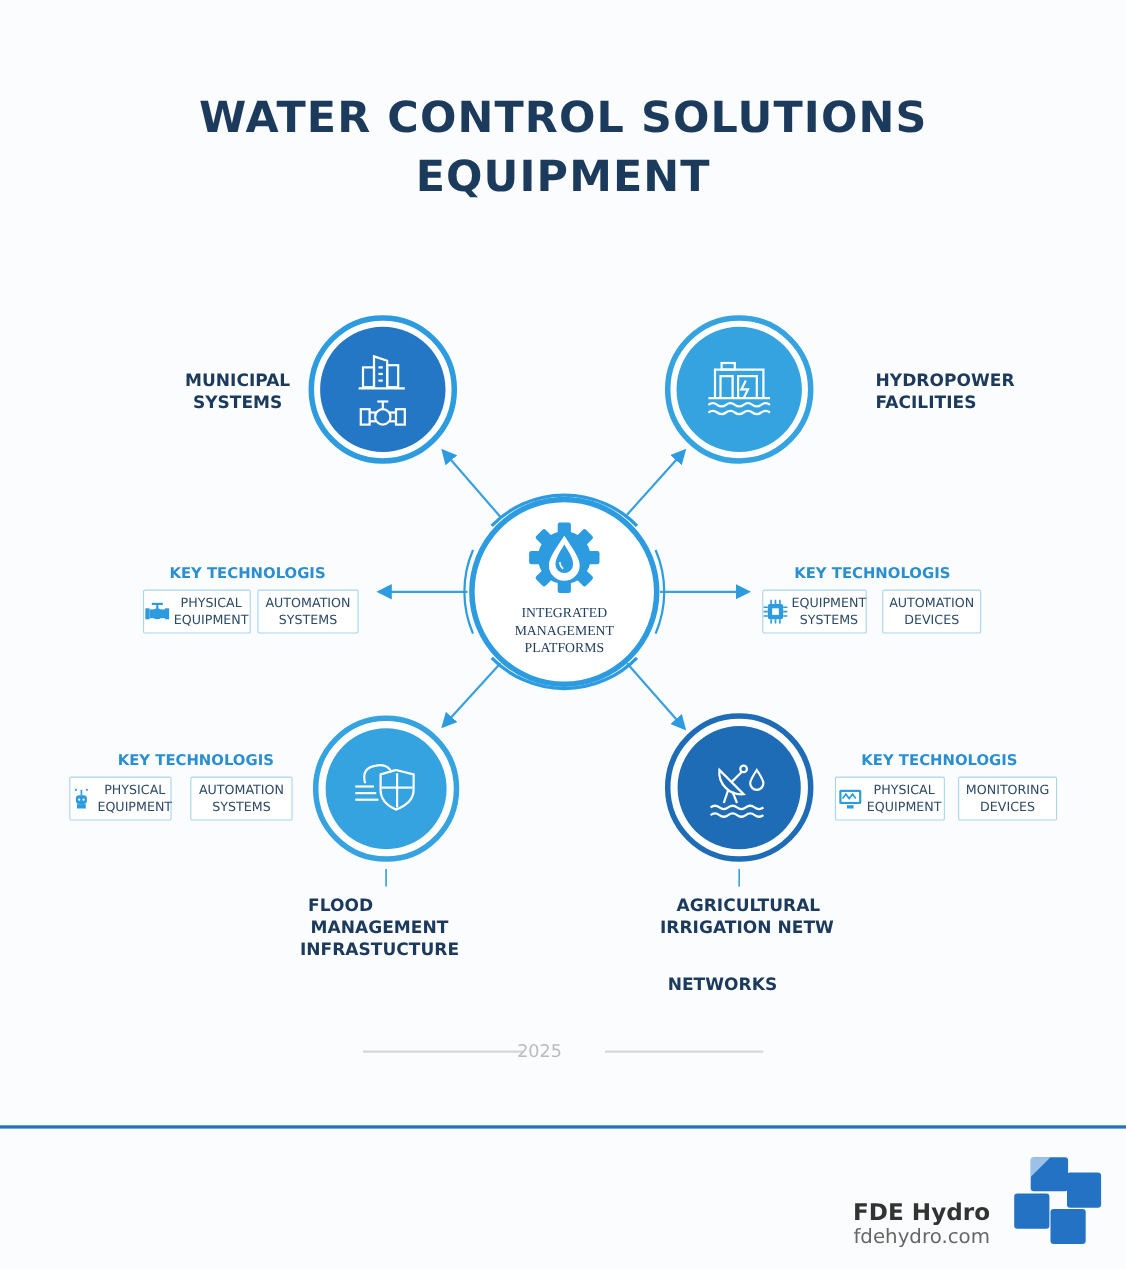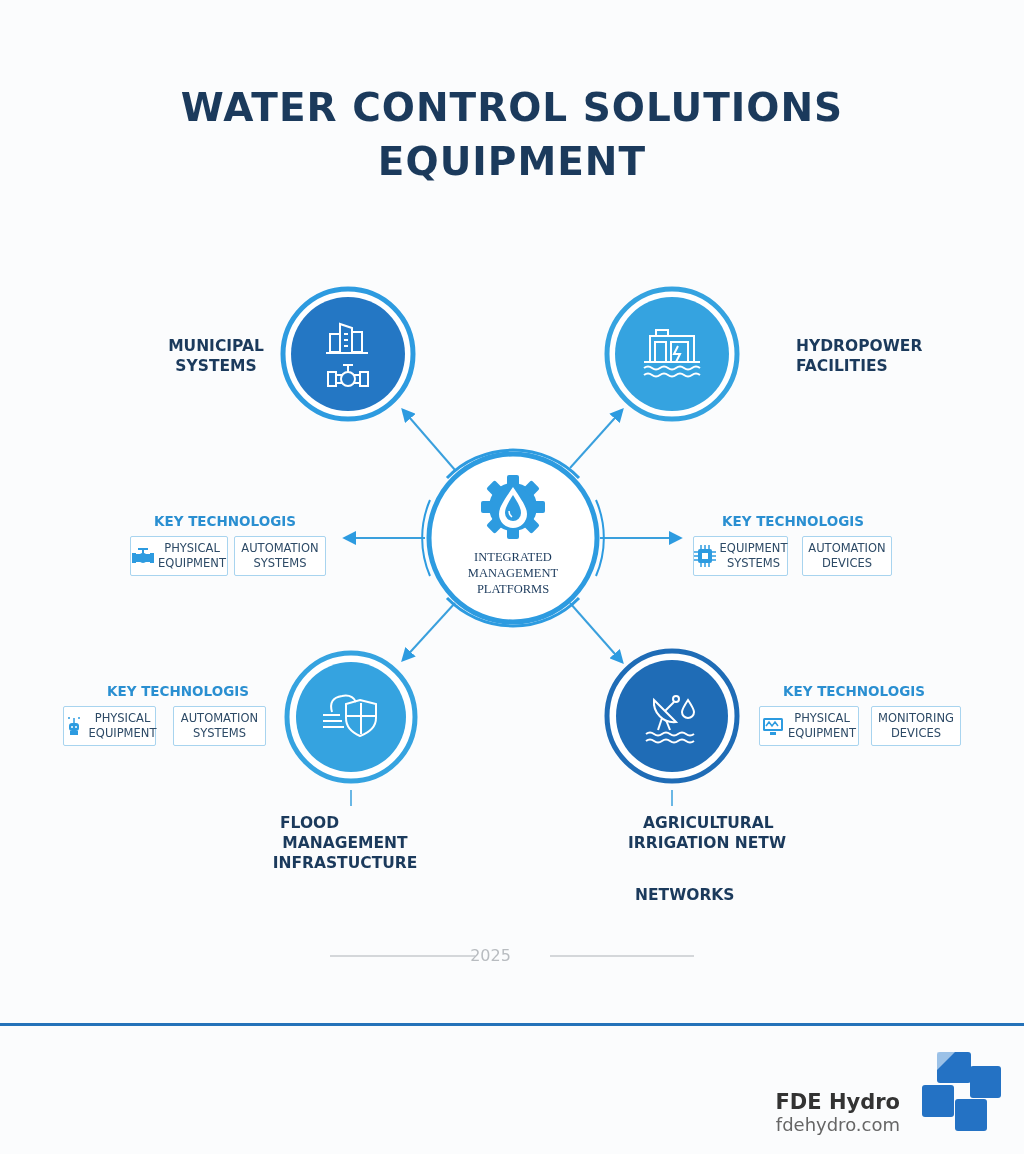--- a/index.html
+++ b/index.html
@@ -173,21 +173,21 @@
 </div>
 <div class="abs node-label" style="left:796px; top:336px; width:148px; text-align:left;">
   <div>HYDROPOWER</div>
   <div>FACILITIES</div>
 </div>
 <div class="abs node-label" style="left:260px; top:813px; width:170px;">
   <div style="text-align:left; padding-left:20px;">FLOOD</div>
   <div>MANAGEMENT</div>
   <div>INFRASTUCTURE</div>
 </div>
-<div class="abs node-label" style="left:628px; top:813px; width:170px; text-align:left;">
+<div class="abs node-label" style="left:600px; top:813px; width:170px; text-align:left;">
   <div style="padding-left:15px;">AGRICULTURAL</div>
   <div>IRRIGATION NETW</div>
   <div style="padding-left:7px;margin-top:32px;">NETWORKS</div>
 </div>
 
 <div class="abs" style="left:453px; top:549px; width:120px; text-align:center; font-family:Liberation Serif, serif; font-size:12.5px; line-height:16px; color:#1b3a5c;">
   <div>INTEGRATED</div>
   <div>MANAGEMENT</div>
   <div>PLATFORMS</div>
 </div>

